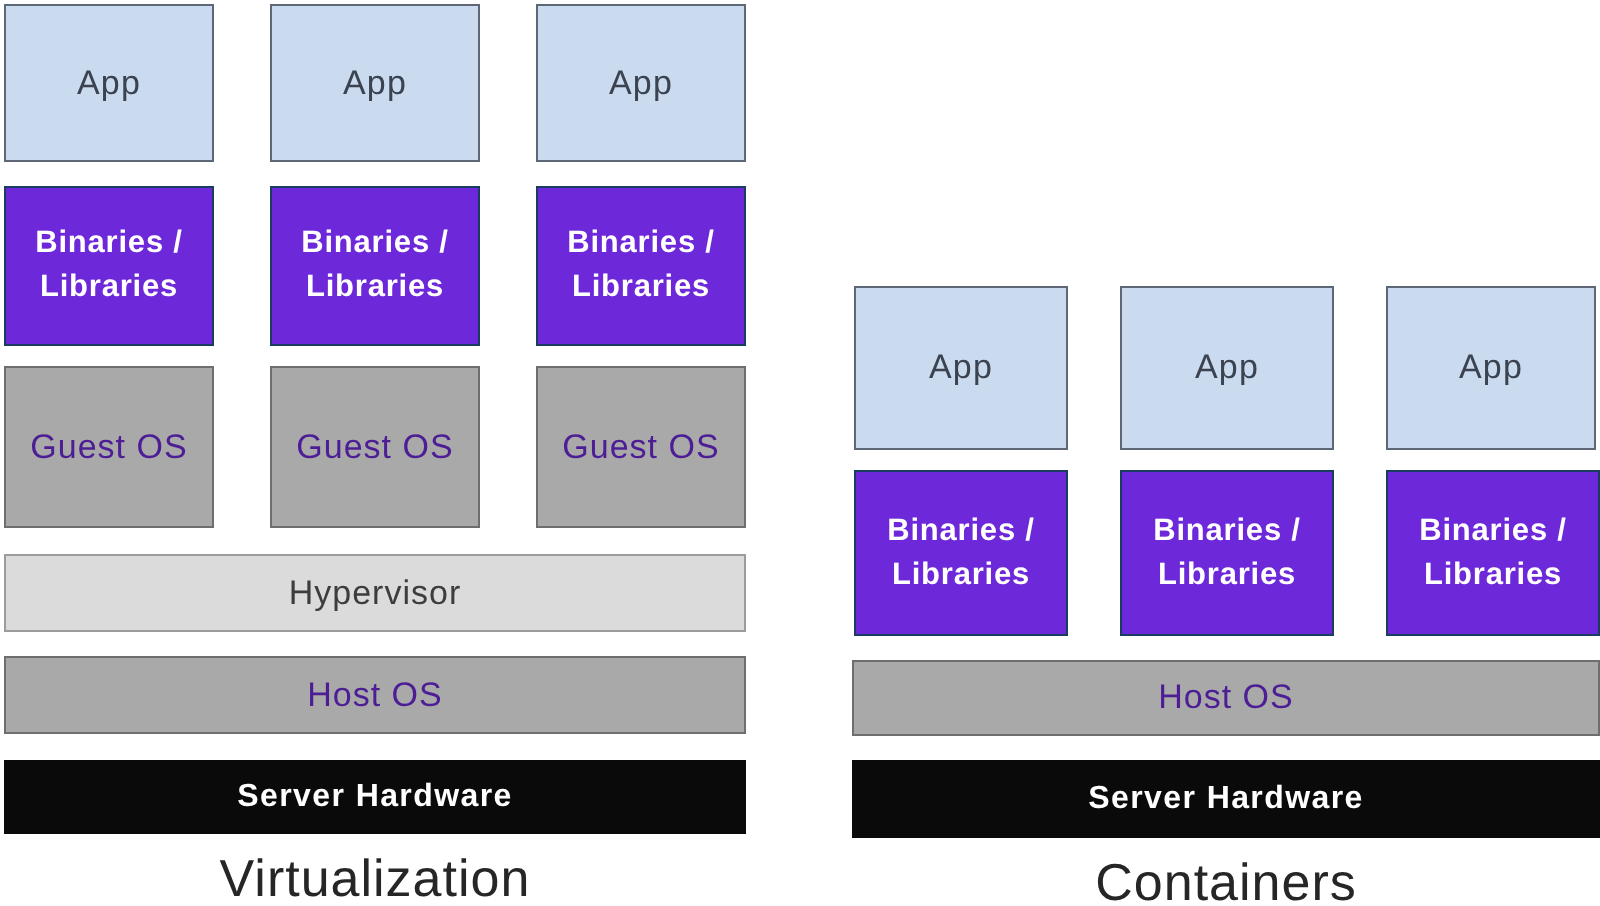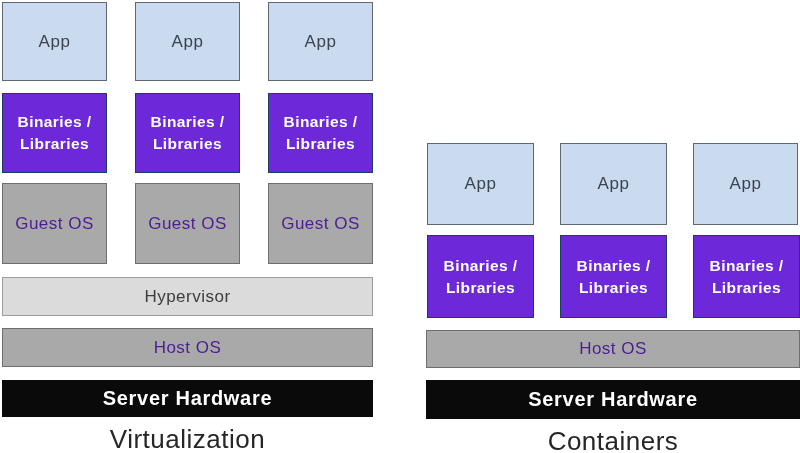--- a/index.html
+++ b/index.html
@@ -45,21 +45,21 @@
     background:#dbdbdb;
     border:1px solid #9c9c9c;
     color:#3d3d3d;
     font-size:17px;
     letter-spacing:0.5px;
   }
   .hw {
     background:#0a0a0a;
     color:#ffffff;
     font-weight:bold;
-    font-size:20px;
+    font-size:16px;
     letter-spacing:0.7px;
   }
   .caption {
     position:absolute;
     text-align:center;
     font-size:26px;
     color:#262626;
     letter-spacing:0.5px;
   }
 </style>

